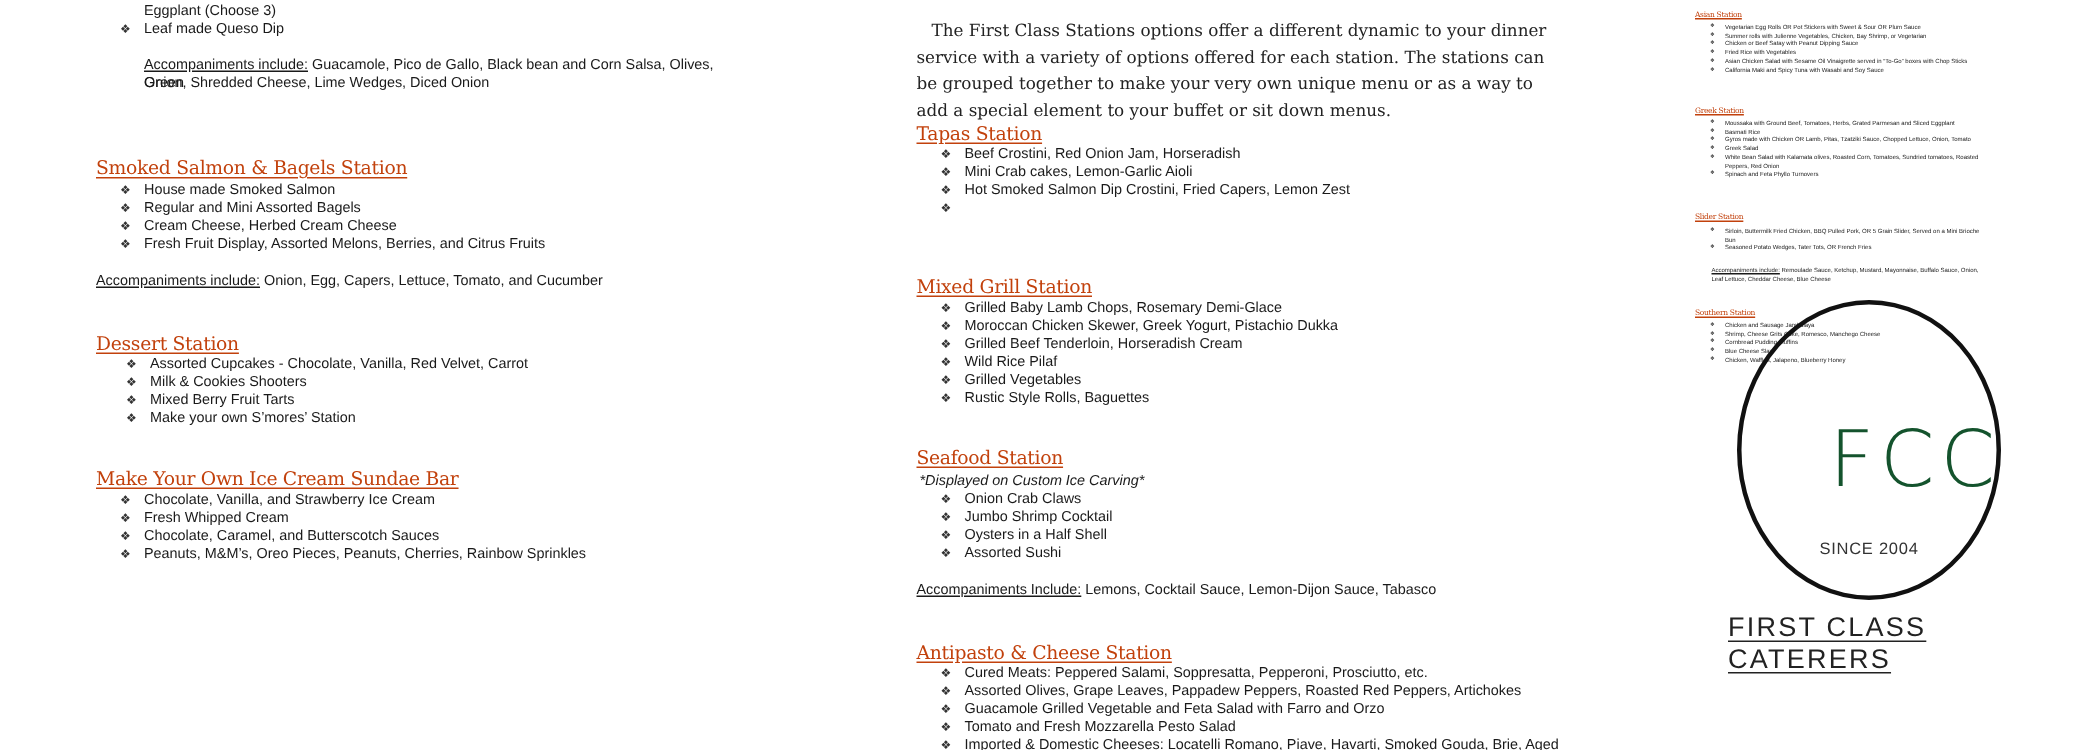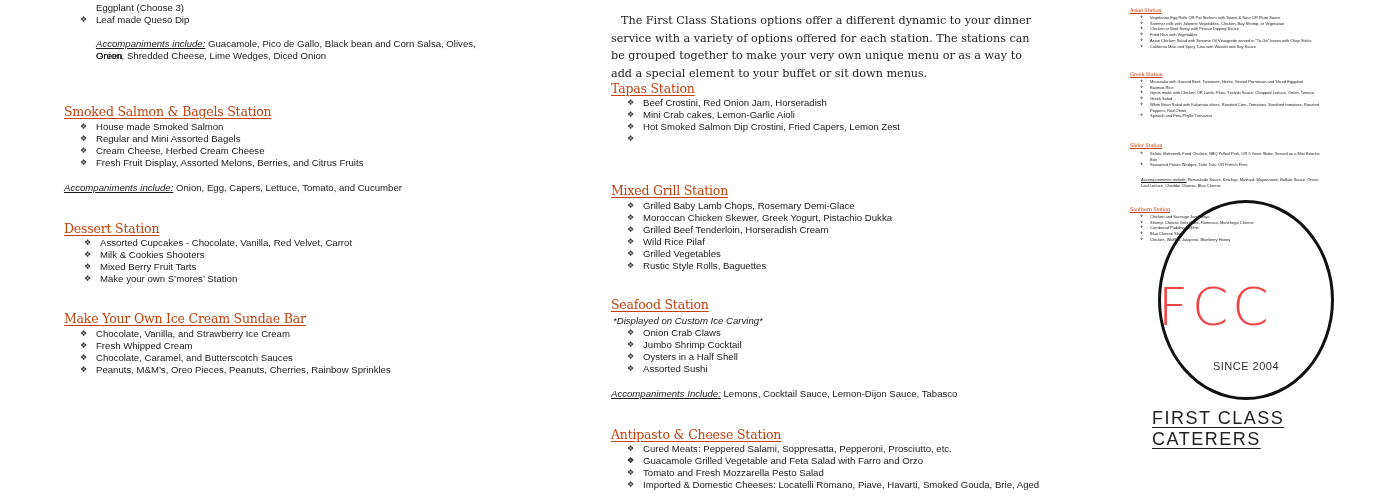--- a/index.html
+++ b/index.html
@@ -5,30 +5,30 @@
   html, body { margin: 0; padding: 0; background: #ffffff; }
   body { width: 1400px; height: 500px; overflow: hidden; position: relative;
          font-family: "Liberation Sans", sans-serif; color: #1a1a1a; }
   .sec { position: absolute; }
   .h { font-family: "DejaVu Serif", serif; font-size: 12.5px; text-decoration: underline;
        text-underline-offset: 2px; letter-spacing: -0.2px; color: #c2410c; white-space: nowrap; }
   ul.b { list-style: none; margin: 0; padding: 0; }
   ul.b li { font-size: 9.6px; line-height: 11.9px; white-space: nowrap; position: relative; padding-left: 16px; }
   ul.b li .bul { position: absolute; left: 0; top: 0; font-size: 8px; color: #333; }
   .acc { font-size: 9.6px; line-height: 12px; }
-  .acc .lbl { font-style: italic; text-decoration: underline; }
+  .acc .lbl { text-decoration: underline; }
   .intro { font-family: "DejaVu Serif", serif; font-size: 11.2px; line-height: 17.5px; color: #222; width: 420px; }
   .small .h { font-size: 5px; text-underline-offset: 1px; }
   .small ul.b li { font-size: 4px; line-height: 5.7px; padding-left: 10px; }
   .small ul.b li .bul { font-size: 3.5px; }
   .small .acc { font-size: 4px; line-height: 5.7px; }
   .logo-circle { position: absolute; left: 1158px; top: 200px; width: 176px; height: 200px;
                  border: 3px solid #111; border-radius: 50%; box-sizing: border-box; }
-  .logo-mono { position: absolute; left: 1158px; top: 277px; width: 176px; text-align: left;
-               font-family: "DejaVu Sans", sans-serif; font-weight: 200; font-size: 52px; letter-spacing: 4px; color: #ef4444; }
+  .logo-mono { position: absolute; left: 1158px; top: 277px; width: 176px; text-align: right;
+               font-family: "DejaVu Sans", sans-serif; font-weight: 200; font-size: 52px; letter-spacing: 4px; color: #14532d; }
   .logo-since { position: absolute; left: 1158px; top: 360px; width: 176px; text-align: center;
                 font-size: 11px; letter-spacing: 0.5px; color: #333; }
   .logo-name { position: absolute; left: 1152px; top: 408px; width: 192px; text-align: left;
                font-size: 18px; letter-spacing: 1.5px; color: #222; text-decoration: underline;
                text-underline-offset: 3px; }
   .mask-top { position: absolute; left: 1140px; top: 190px; width: 220px; height: 62px; background: #fff; }
 </style>
 </head>
 <body>
 
@@ -101,21 +101,21 @@
     <li><span class="bul">❖</span><span>Oysters in a Half Shell</span></li>
     <li><span class="bul">❖</span><span>Assorted Sushi</span></li>
   </ul>
   <div class="sec acc" style="left:611px; top:388px;">
     <span class="lbl">Accompaniments Include:</span><span> Lemons, Cocktail Sauce, Lemon-Dijon Sauce, Tabasco</span>
   </div>
 
   <div class="sec h" style="left:611px; top:427px;">Antipasto &amp; Cheese Station</div>
   <ul class="b sec" style="left:627px; top:443px;">
     <li><span class="bul">❖</span><span>Cured Meats: Peppered Salami, Soppresatta, Pepperoni, Prosciutto, etc.</span></li>
-    <li><span class="bul">❖</span></li>
+    <li><span class="bul">❖</span><span>Assorted Olives, Grape Leaves, Pappadew Peppers, Roasted Red Peppers, Artichokes</span></li>
     <li><span class="bul">❖</span><span>Guacamole Grilled Vegetable and Feta Salad with Farro and Orzo</span></li>
     <li><span class="bul">❖</span><span>Tomato and Fresh Mozzarella Pesto Salad</span></li>
     <li><span class="bul">❖</span><span>Imported &amp; Domestic Cheeses: Locatelli Romano, Piave, Havarti, Smoked Gouda, Brie, Aged</span></li>
   </ul>
 </div>
 
 <div class="small">
   <div class="sec h" style="left:1130px; top:7px;">Asian Station</div>
   <ul class="b sec" style="left:1140px; top:15px;">
     <li><span class="bul">❖</span><span>Vegetarian Egg Rolls OR Pot Stickers with Sweet &amp; Sour OR Plum Sauce</span></li>

